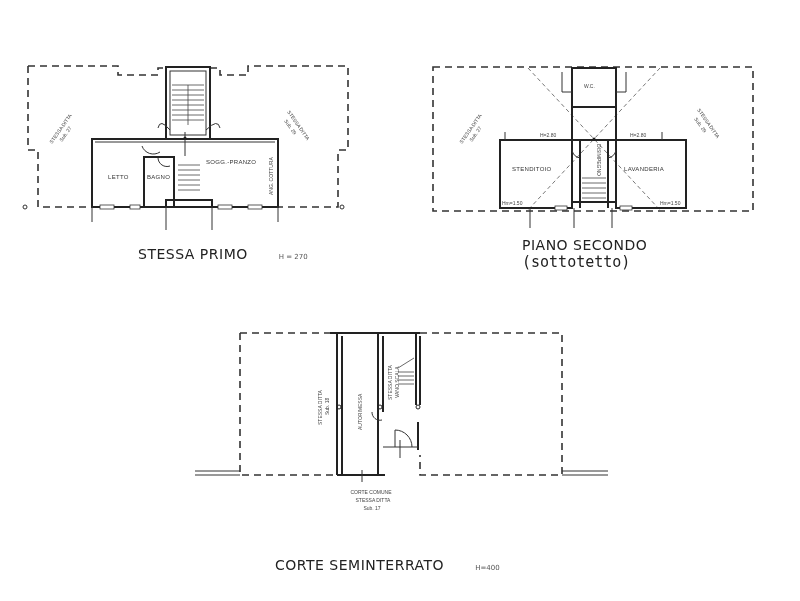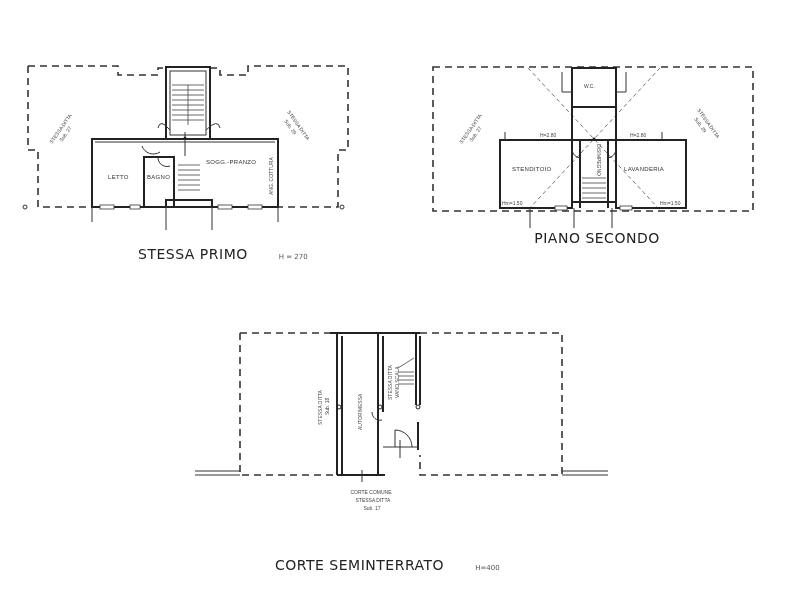--- a/index.html
+++ b/index.html
@@ -176,19 +176,20 @@
     <text class="lbl-s" x="371" y="494" text-anchor="middle">CORTE COMUNE</text>
     <text class="lbl-s" x="373" y="502" text-anchor="middle">STESSA DITTA</text>
     <text class="lbl-s" x="372" y="510" text-anchor="middle">Sub. 17</text>
   </g>
 </svg>
 
 <div class="title" style="left:138px; top:244px;">
   <span class="t-main">STESSA PRIMO</span><span class="t-h">H = 270</span>
 </div>
 
-<div class="title" style="left:522px; top:230px; text-align:center; width:150px;">
+<div class="title" style="left:522px; top:237px; width:150px;">
   <div class="t-main">PIANO SECONDO</div>
+  <div class="t-sub">(sottotetto)</div>
 </div>
 
 <div class="title" style="left:275px; top:555px;">
   <span class="t-main">CORTE SEMINTERRATO</span><span class="t-h">H=400</span>
 </div>
 
 </body></html>

